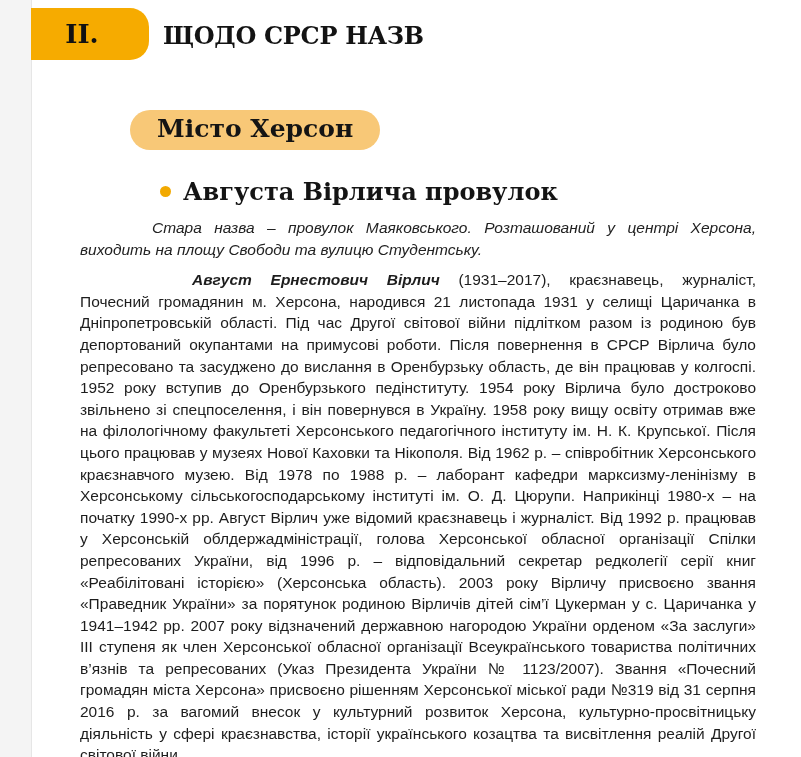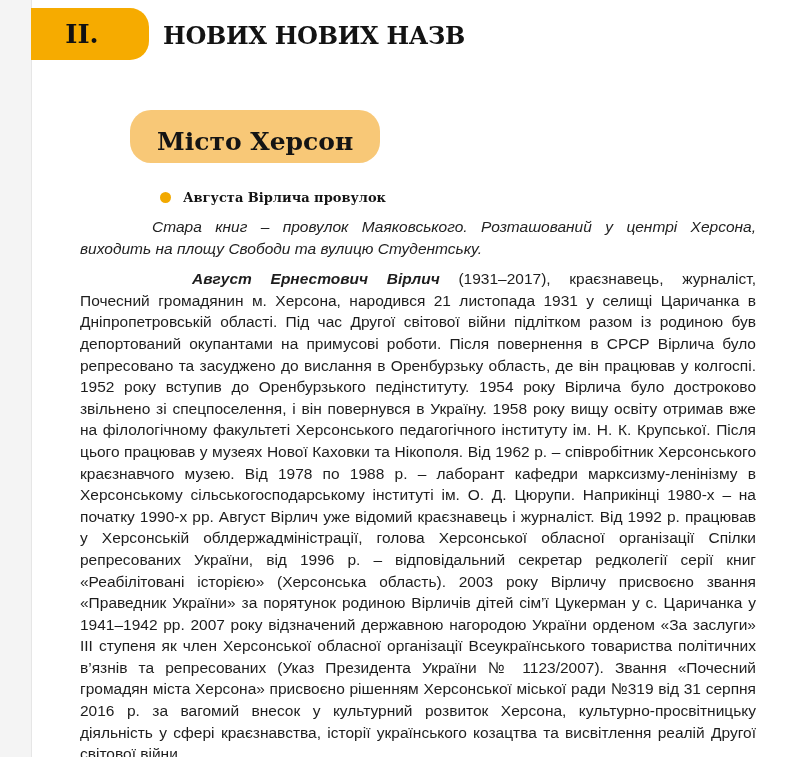--- a/index.html
+++ b/index.html
@@ -53,33 +53,33 @@
   .content {
     position: absolute;
     left: 0; top: 70px;
     width: 801px;
   }
   .city-badge {
     display: inline-block;
     margin: 40px 0 0 130px;
     background: var(--badge, #F8C877);
     border-radius: 21px;
-    padding: 17px 27px 7px 27px;
+    padding: 4px 27px 7px 27px;
     font-family: "DejaVu Serif", serif;
     font-weight: bold;
     font-size: 25px;
     color: #141414;
   }
   .street-heading {
     margin: 27px 0 0 160px;
     display: flex;
     align-items: center;
     font-family: "DejaVu Serif", serif;
     font-weight: bold;
-    font-size: 13px;
+    font-size: 24px;
     color: #141414;
   }
   .bullet-dot {
     width: 11px; height: 11px;
     border-radius: 50%;
     background: var(--bullet, #F2A900);
     margin-right: 12px;
     flex: 0 0 auto;
   }
   .para {
@@ -100,31 +100,31 @@
 </head>
 <body>
 
 <div class="left-strip"></div>
 
 <div class="section-tab">
   <span>II.</span>
 </div>
 
 <h1 class="page-title">
-  <span>НОВИХ НОВИХ НАЗВ</span>
+  <span>ЩОДО СРСР НАЗВ</span>
 </h1>
 
 <div class="content">
 
   <div class="city-badge">Місто Херсон</div>
 
   <div class="street-heading">
     <span class="bullet-dot"></span>
     <span>Августа Вірлича провулок</span>
   </div>
 
-  <p class="para old-name-note">Стара книг – провулок Маяковського. Розташований у центрі Херсона, виходить на площу Свободи та вулицю Студентську.</p>
+  <p class="para old-name-note">Стара назва – провулок Маяковського. Розташований у центрі Херсона, виходить на площу Свободи та вулицю Студентську.</p>
 
   <p class="para bio"><span class="lead">Август Ернестович Вірлич</span><span> (1931–2017), краєзнавець, журналіст, Почесний громадянин м. Херсона, народився 21 листопада 1931 у селищі Царичанка в Дніпропетровській області. Під час Другої світової війни підлітком разом із родиною був депортований окупантами на примусові роботи. Після повернення в СРСР Вірлича було репресовано та засуджено до вислання в Оренбурзьку область, де він працював у колгоспі. 1952 року вступив до Оренбурзького педінституту. 1954 року Вірлича було достроково звільнено зі спецпоселення, і він повернувся в Україну. 1958 року вищу освіту отримав вже на філологічному факультеті Херсонського педагогічного інституту ім. Н. К. Крупської. Після цього працював у музеях Нової Каховки та Нікополя. Від 1962 р. – співробітник Херсонського краєзнавчого музею. Від 1978 по 1988 р. – лаборант кафедри марксизму-ленінізму в Херсонському сільськогосподарському інституті ім. О. Д. Цюрупи. Наприкінці 1980-х – на початку 1990-х рр. Август Вірлич уже відомий краєзнавець і журналіст. Від 1992 р. працював у Херсонській облдержадміністрації, голова Херсонської обласної організації Спілки репресованих України, від 1996 р. – відповідальний секретар редколегії серії книг «Реабілітовані історією» (Херсонська область). 2003 року Вірличу присвоєно звання «Праведник України» за порятунок родиною Вірличів дітей сім’ї Цукерман у с. Царичанка у 1941–1942 рр. 2007 року відзначений державною нагородою України орденом «За заслуги» III ступеня як член Херсонської обласної організації Всеукраїнського товариства політичних в’язнів та репресованих (Указ Президента України № 1123/2007). Звання «Почесний громадян міста Херсона» присвоєно рішенням Херсонської міської ради №319 від 31 серпня 2016 р. за вагомий внесок у культурний розвиток Херсона, культурно-просвітницьку діяльність у сфері краєзнавства, історії українського козацтва та висвітлення реалій Другої світової війни.</span></p>
 
   
 
 </div>
 
 </body></html>

